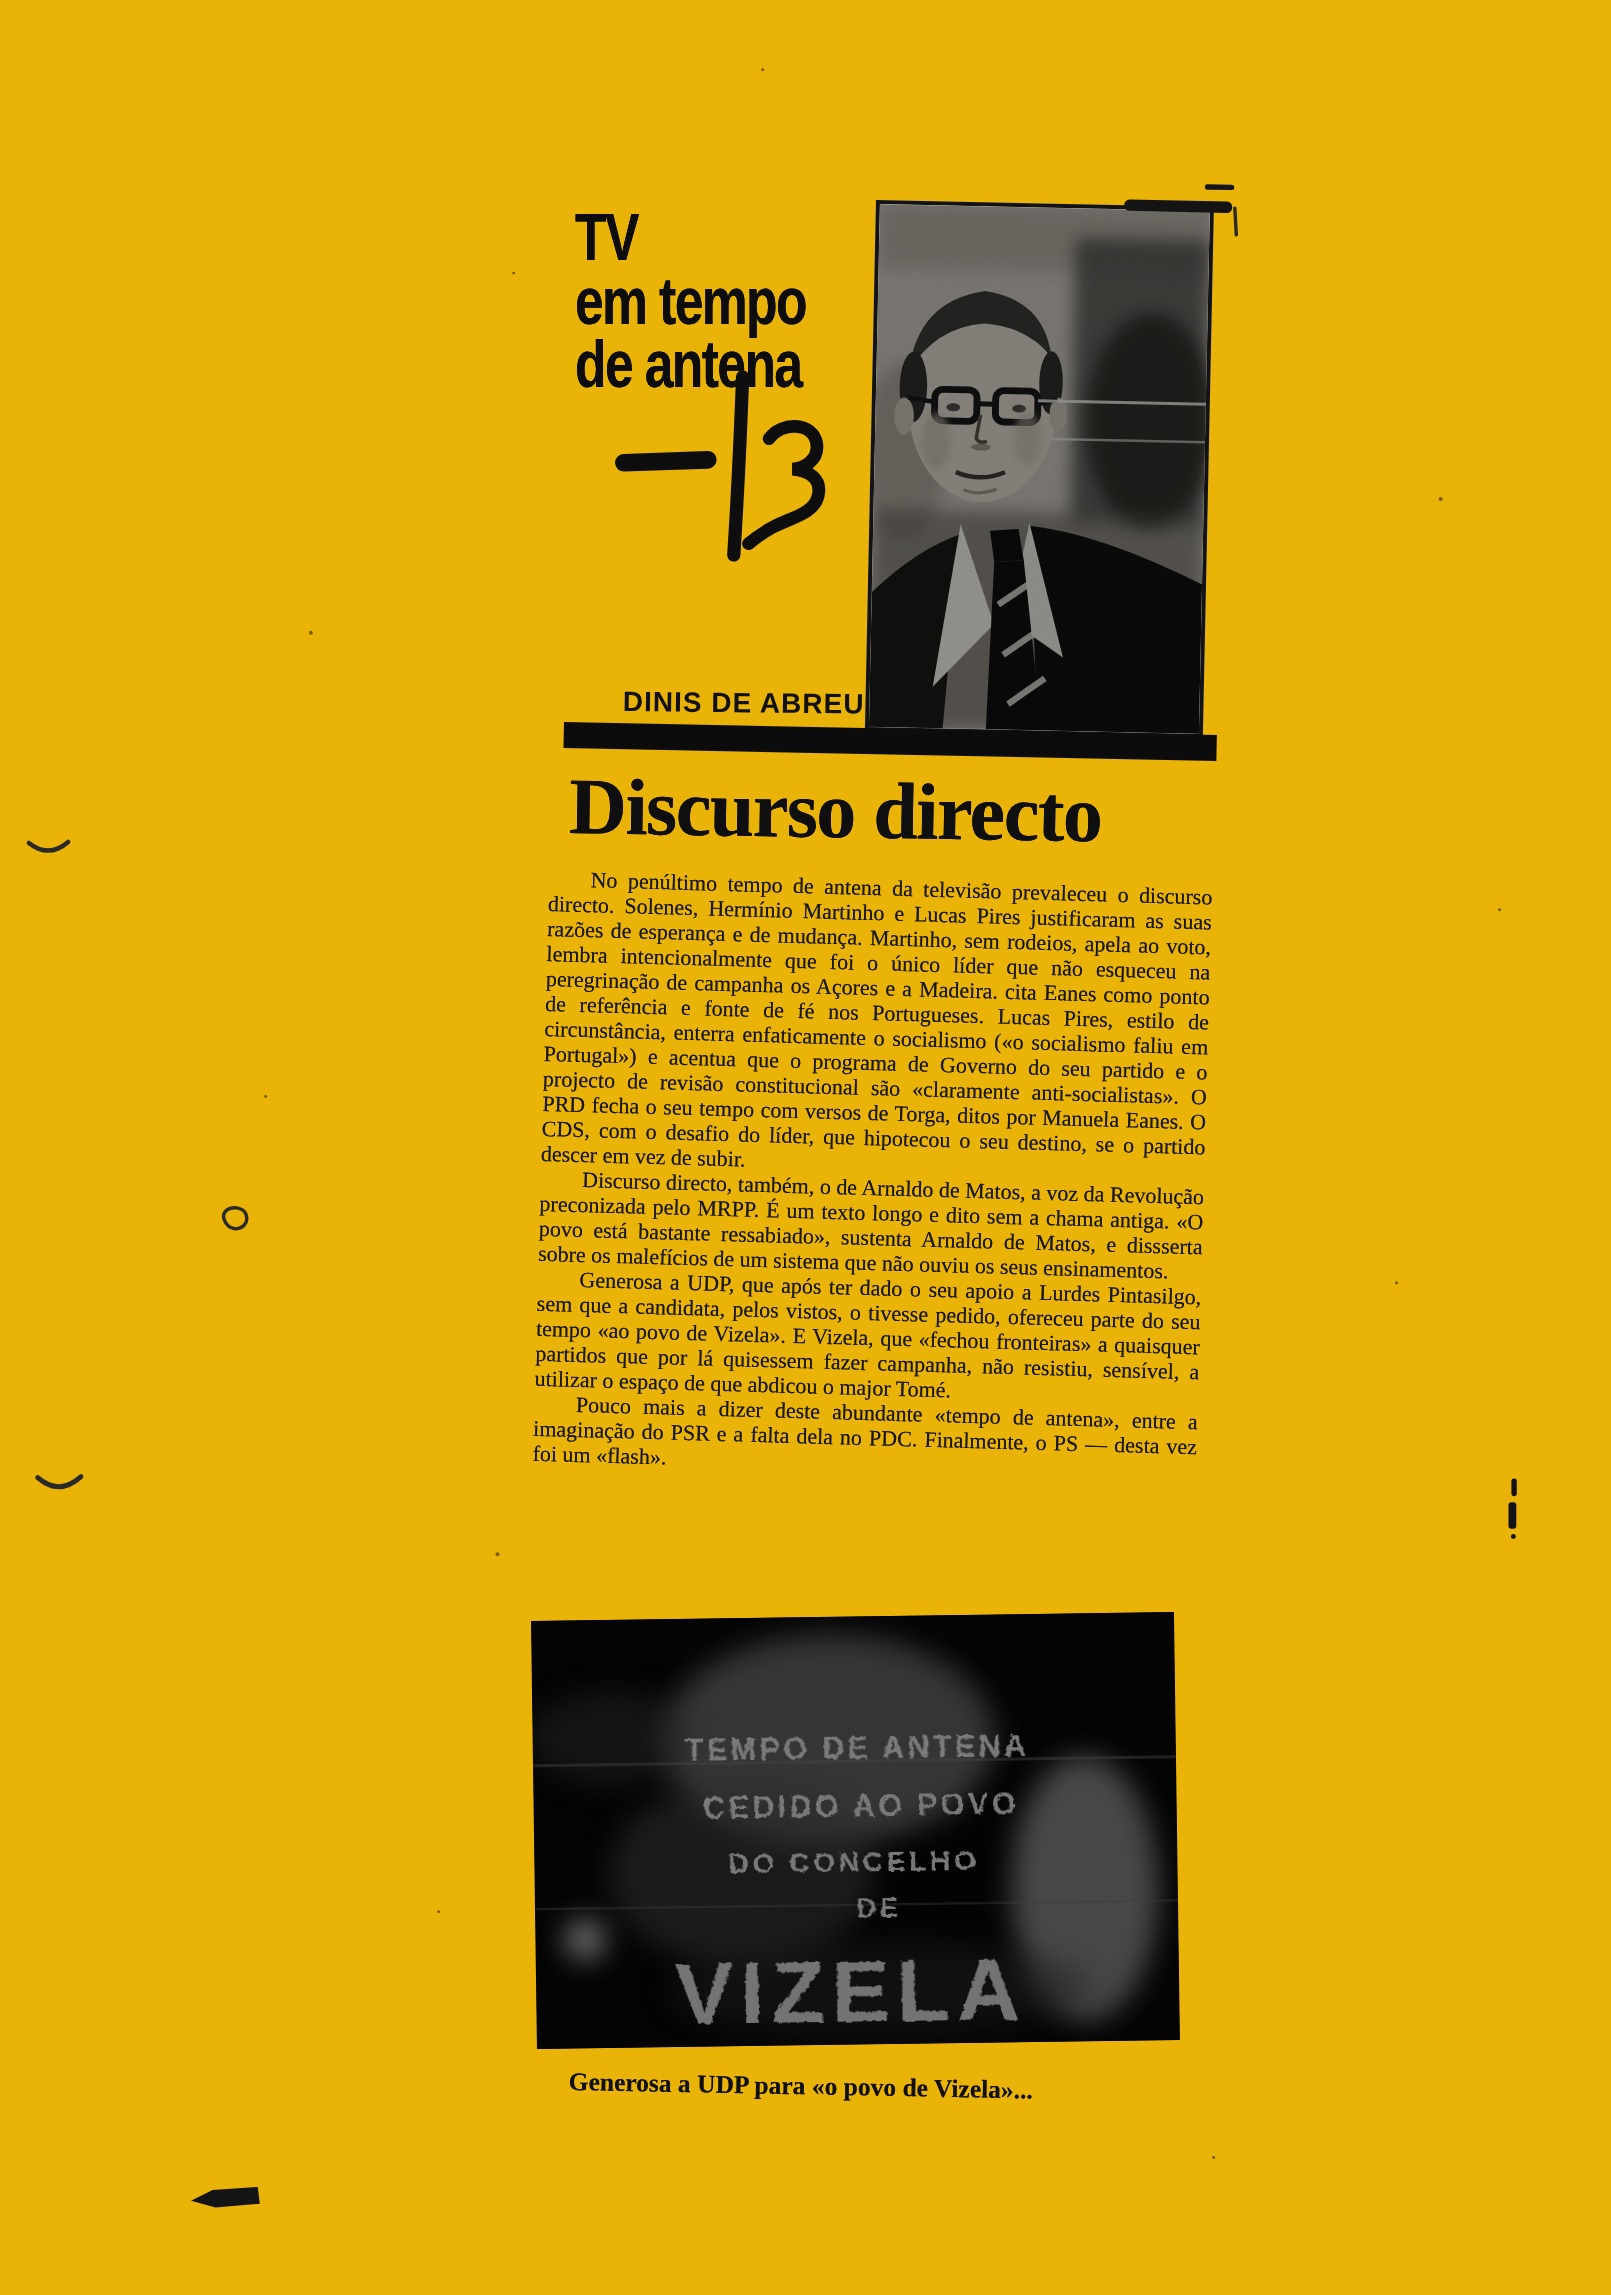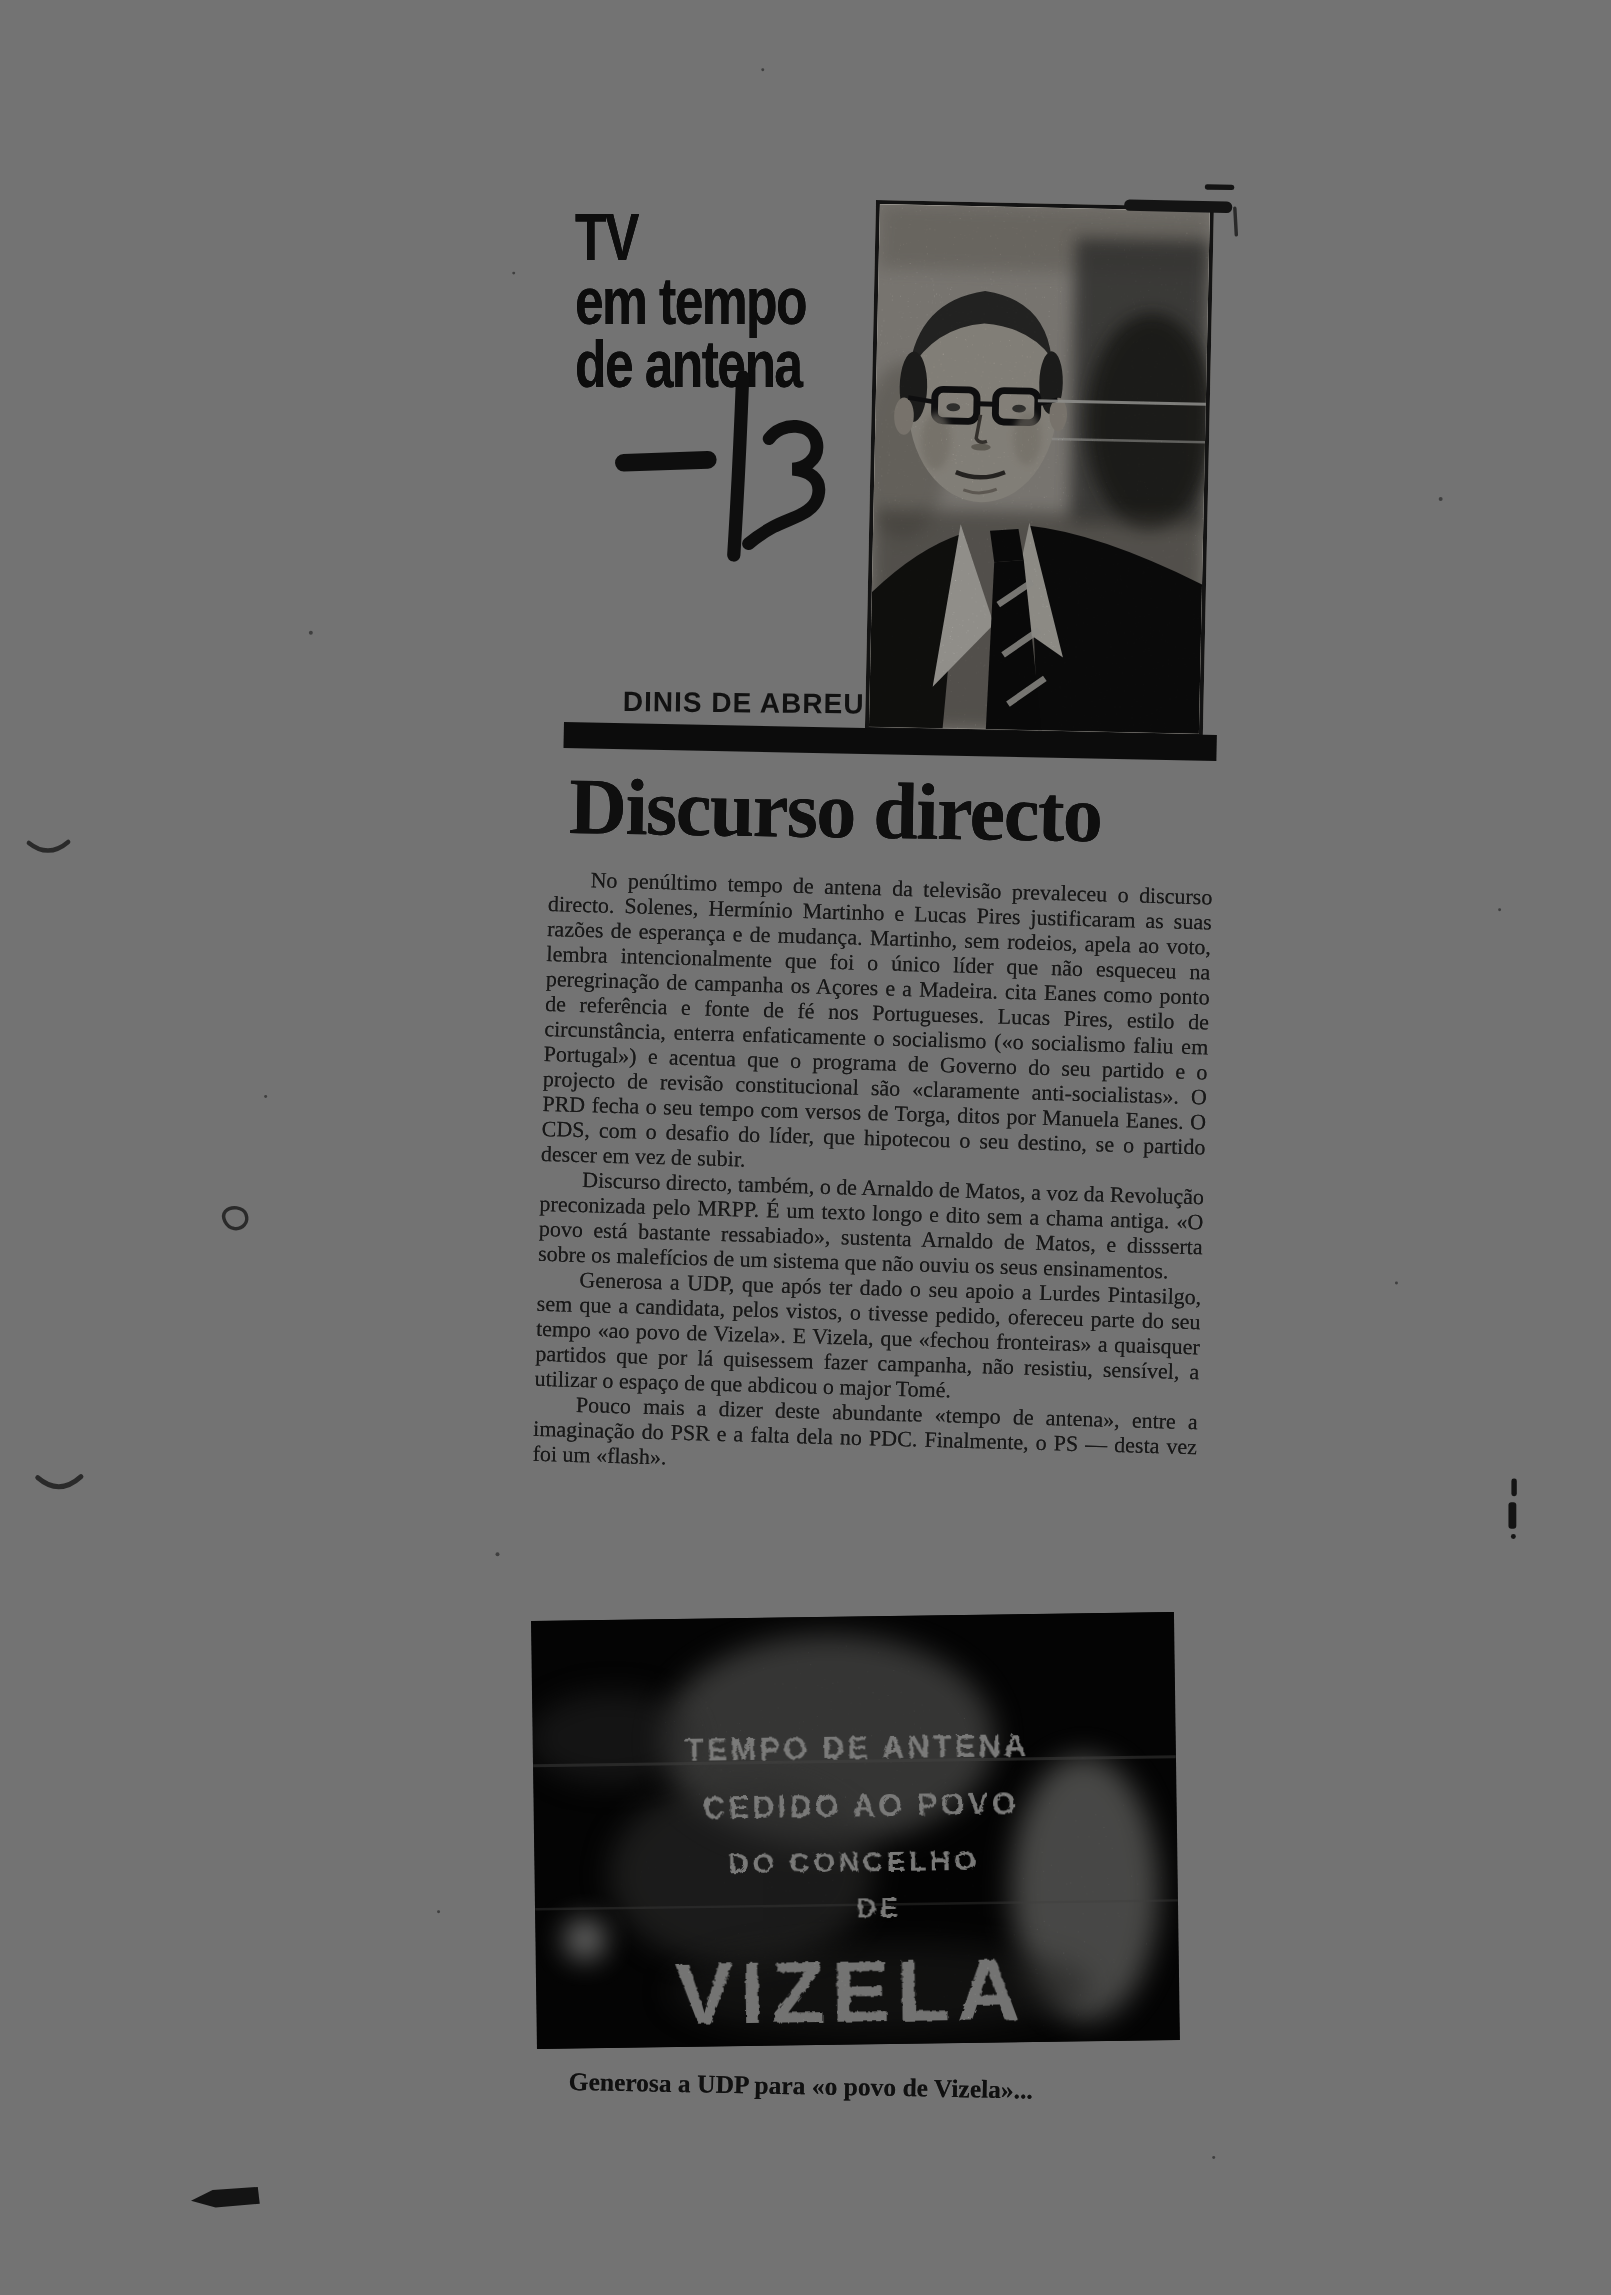--- a/index.html
+++ b/index.html
@@ -1,19 +1,19 @@
 <!DOCTYPE html>
 <html style="font-size:7.9px"><head>
 <meta charset="utf-8">
 <style>
   html,body{margin:0;padding:0;background:#e8e8e6;}
   #page{
     position:relative;
     width:1612px;height:2295px;
-    background:#737373;
+    background:#eab308;
     overflow:hidden;
     font-family:"Liberation Serif","DejaVu Serif",serif;
     color:#161616;
   }
   .abs{position:absolute;}
   
   .section-header{
     left:575px;top:205px;
     font-family:"Liberation Sans","DejaVu Sans",sans-serif;
     font-weight:700;

